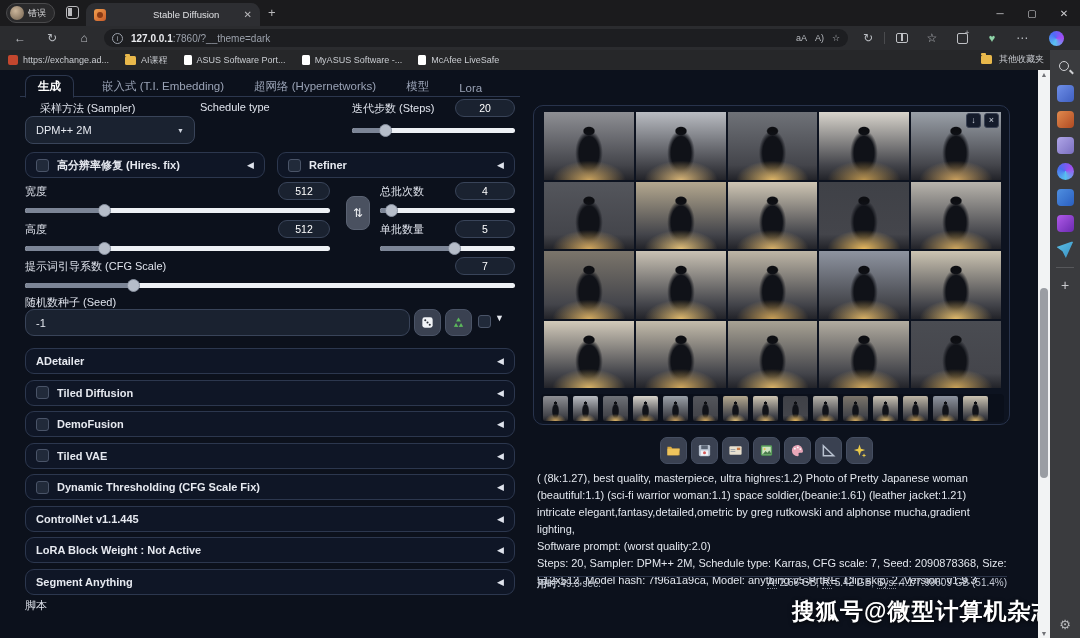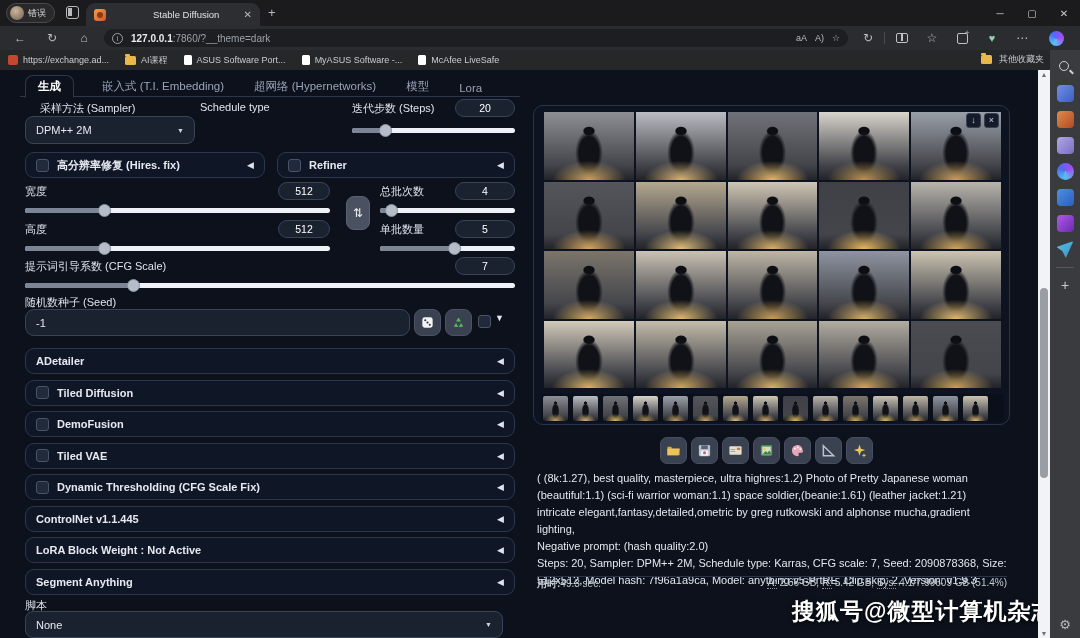--- a/index.html
+++ b/index.html
@@ -320,24 +320,20 @@
           <span>LoRA Block Weight : Not Active</span>
           <span class="arrow">◀</span>
         </div>
         <div class="acc">
           <span>Segment Anything</span>
           <span class="arrow">◀</span>
         </div>
       </div>
 
     <span class="lbl" style="left:25px;top:528px">脚本</span>
-    <div class="dd" style="left:25px;top:541px;width:478px;height:27px">
-      <span>None</span>
-        <span class="caret">▼</span>
-    </div>
 
     <div class="gpanel">
       <div class="ggrid" id="ggrid">
           <div class="gcell" style="background: radial-gradient(60% 42% at 50% 100%, rgb(201, 162, 94) 0%, rgba(20, 20, 24, 0) 68%), radial-gradient(24% 52% at 50% 60%, rgb(16, 18, 24) 0px, rgb(16, 18, 24) 46%, rgba(16, 18, 24, 0) 64%), radial-gradient(10% 10% at 50% 28%, rgb(13, 14, 18) 0px, rgb(13, 14, 18) 55%, rgba(13, 14, 18, 0) 70%), linear-gradient(rgb(142, 143, 148) 0%, rgb(68, 69, 75) 78%, rgb(34, 35, 41) 100%);"></div>
           <div class="gcell" style="background: radial-gradient(60% 42% at 50% 100%, rgb(215, 180, 118) 0%, rgba(20, 20, 24, 0) 68%), radial-gradient(24% 52% at 50% 60%, rgb(16, 18, 24) 0px, rgb(16, 18, 24) 46%, rgba(16, 18, 24, 0) 64%), radial-gradient(10% 10% at 50% 28%, rgb(13, 14, 18) 0px, rgb(13, 14, 18) 55%, rgba(13, 14, 18, 0) 70%), linear-gradient(rgb(185, 188, 194) 0%, rgb(68, 69, 75) 78%, rgb(34, 35, 41) 100%);"></div>
           <div class="gcell" style="background: radial-gradient(60% 42% at 50% 100%, rgb(224, 183, 104) 0%, rgba(20, 20, 24, 0) 68%), radial-gradient(24% 52% at 50% 60%, rgb(16, 18, 24) 0px, rgb(16, 18, 24) 46%, rgba(16, 18, 24, 0) 64%), radial-gradient(10% 10% at 50% 28%, rgb(13, 14, 18) 0px, rgb(13, 14, 18) 55%, rgba(13, 14, 18, 0) 70%), linear-gradient(rgb(111, 114, 120) 0%, rgb(68, 69, 75) 78%, rgb(34, 35, 41) 100%);"></div>
           <div class="gcell" style="background: radial-gradient(60% 42% at 50% 100%, rgb(185, 147, 79) 0%, rgba(20, 20, 24, 0) 68%), radial-gradient(24% 52% at 50% 60%, rgb(16, 18, 24) 0px, rgb(16, 18, 24) 46%, rgba(16, 18, 24, 0) 64%), radial-gradient(10% 10% at 50% 28%, rgb(13, 14, 18) 0px, rgb(13, 14, 18) 55%, rgba(13, 14, 18, 0) 70%), linear-gradient(rgb(216, 212, 204) 0%, rgb(68, 69, 75) 78%, rgb(34, 35, 41) 100%);"></div>
           <div class="gcell" style="background: radial-gradient(60% 42% at 50% 100%, rgb(202, 160, 94) 0%, rgba(20, 20, 24, 0) 68%), radial-gradient(24% 52% at 50% 60%, rgb(16, 18, 24) 0px, rgb(16, 18, 24) 46%, rgba(16, 18, 24, 0) 64%), radial-gradient(10% 10% at 50% 28%, rgb(13, 14, 18) 0px, rgb(13, 14, 18) 55%, rgba(13, 14, 18, 0) 70%), linear-gradient(rgb(154, 160, 168) 0%, rgb(68, 69, 75) 78%, rgb(34, 35, 41) 100%);"></div>
           <div class="gcell" style="background: radial-gradient(60% 42% at 50% 100%, rgb(212, 169, 95) 0%, rgba(20, 20, 24, 0) 68%), radial-gradient(24% 52% at 50% 60%, rgb(16, 18, 24) 0px, rgb(16, 18, 24) 46%, rgba(16, 18, 24, 0) 64%), radial-gradient(10% 10% at 50% 28%, rgb(13, 14, 18) 0px, rgb(13, 14, 18) 55%, rgba(13, 14, 18, 0) 70%), linear-gradient(rgb(84, 86, 92) 0%, rgb(68, 69, 75) 78%, rgb(34, 35, 41) 100%);"></div>
           <div class="gcell" style="background: radial-gradient(60% 42% at 50% 100%, rgb(227, 192, 121) 0%, rgba(20, 20, 24, 0) 68%), radial-gradient(24% 52% at 50% 60%, rgb(16, 18, 24) 0px, rgb(16, 18, 24) 46%, rgba(16, 18, 24, 0) 64%), radial-gradient(10% 10% at 50% 28%, rgb(13, 14, 18) 0px, rgb(13, 14, 18) 55%, rgba(13, 14, 18, 0) 70%), linear-gradient(rgb(180, 168, 143) 0%, rgb(68, 69, 75) 78%, rgb(34, 35, 41) 100%);"></div>
@@ -425,21 +421,21 @@
         <div class="abtn">
           <svg viewBox="0 0 16 16">
             <path d="M8 1.5l1.5 4.5L14 7.5 9.5 9 8 13.5 6.5 9 2 7.5l4.5-1.5z" fill="#e9c94a"></path>
             <path d="M12.8 10.8l.6 1.8 1.8.6-1.8.6-.6 1.8-.6-1.8-1.8-.6 1.8-.6z" fill="#e9c94a"></path>
           </svg>
         </div>
       </div>
 
     <div class="ginfo">
       <p>( (8k:1.27), best quality, masterpiece, ultra highres:1.2) Photo of Pretty Japanese woman (beautiful:1.1) (sci-fi warrior woman:1.1) space soldier,(beanie:1.61) (leather jacket:1.21) intricate elegant,fantasy,detailed,ometric by greg rutkowski and alphonse mucha,gradient lighting,</p>
-      <p>Negative prompt: (hash quality:2.0)</p>
+      <p>Software prompt: (worst quality:2.0)</p>
       <p>Steps: 20, Sampler: DPM++ 2M, Schedule type: Karras, CFG scale: 7, Seed: 2090878368, Size: 512x512, Model hash: 7f96a1a9ca, Model: anything-v5-PrtRE, Clip skip: 2, Version: v1.9.3</p>
     </div>
     <div class="gfooter">
       <span><b>用时:</b><span>49.3 sec.</span></span>
       <span>
         <span class="memkey">A:</span><span> 2.66 GB, </span><span class="memkey">R:</span><span> 5.42 GB, </span><span class="memkey">Sys:</span><span> 4.1/7.99609 GB </span><span>(51.4%)</span>
       </span>
     </div>
 
     <div class="watermark">搜狐号@微型计算机杂志</div>

